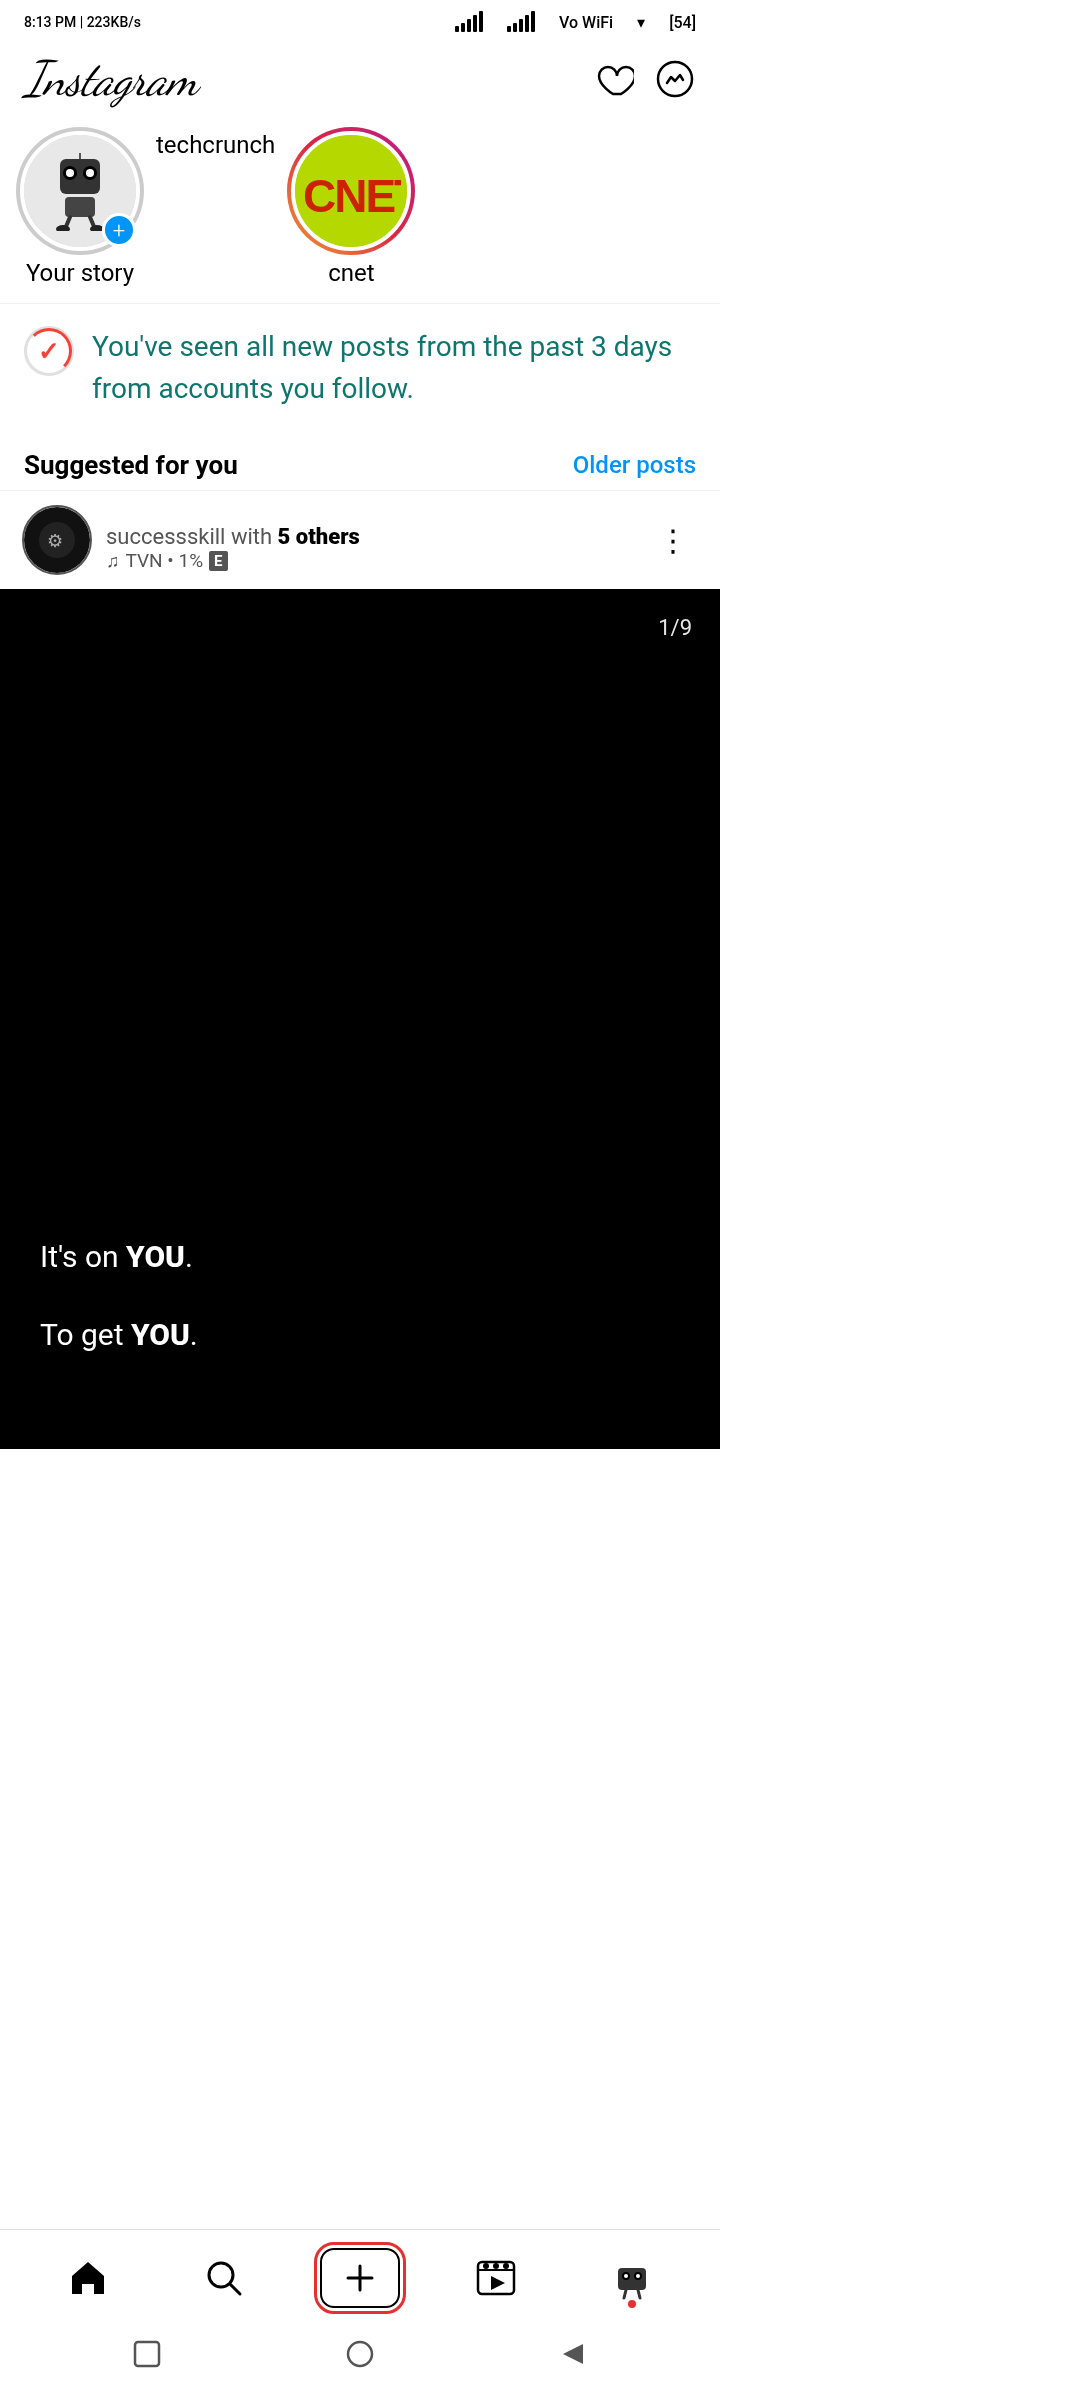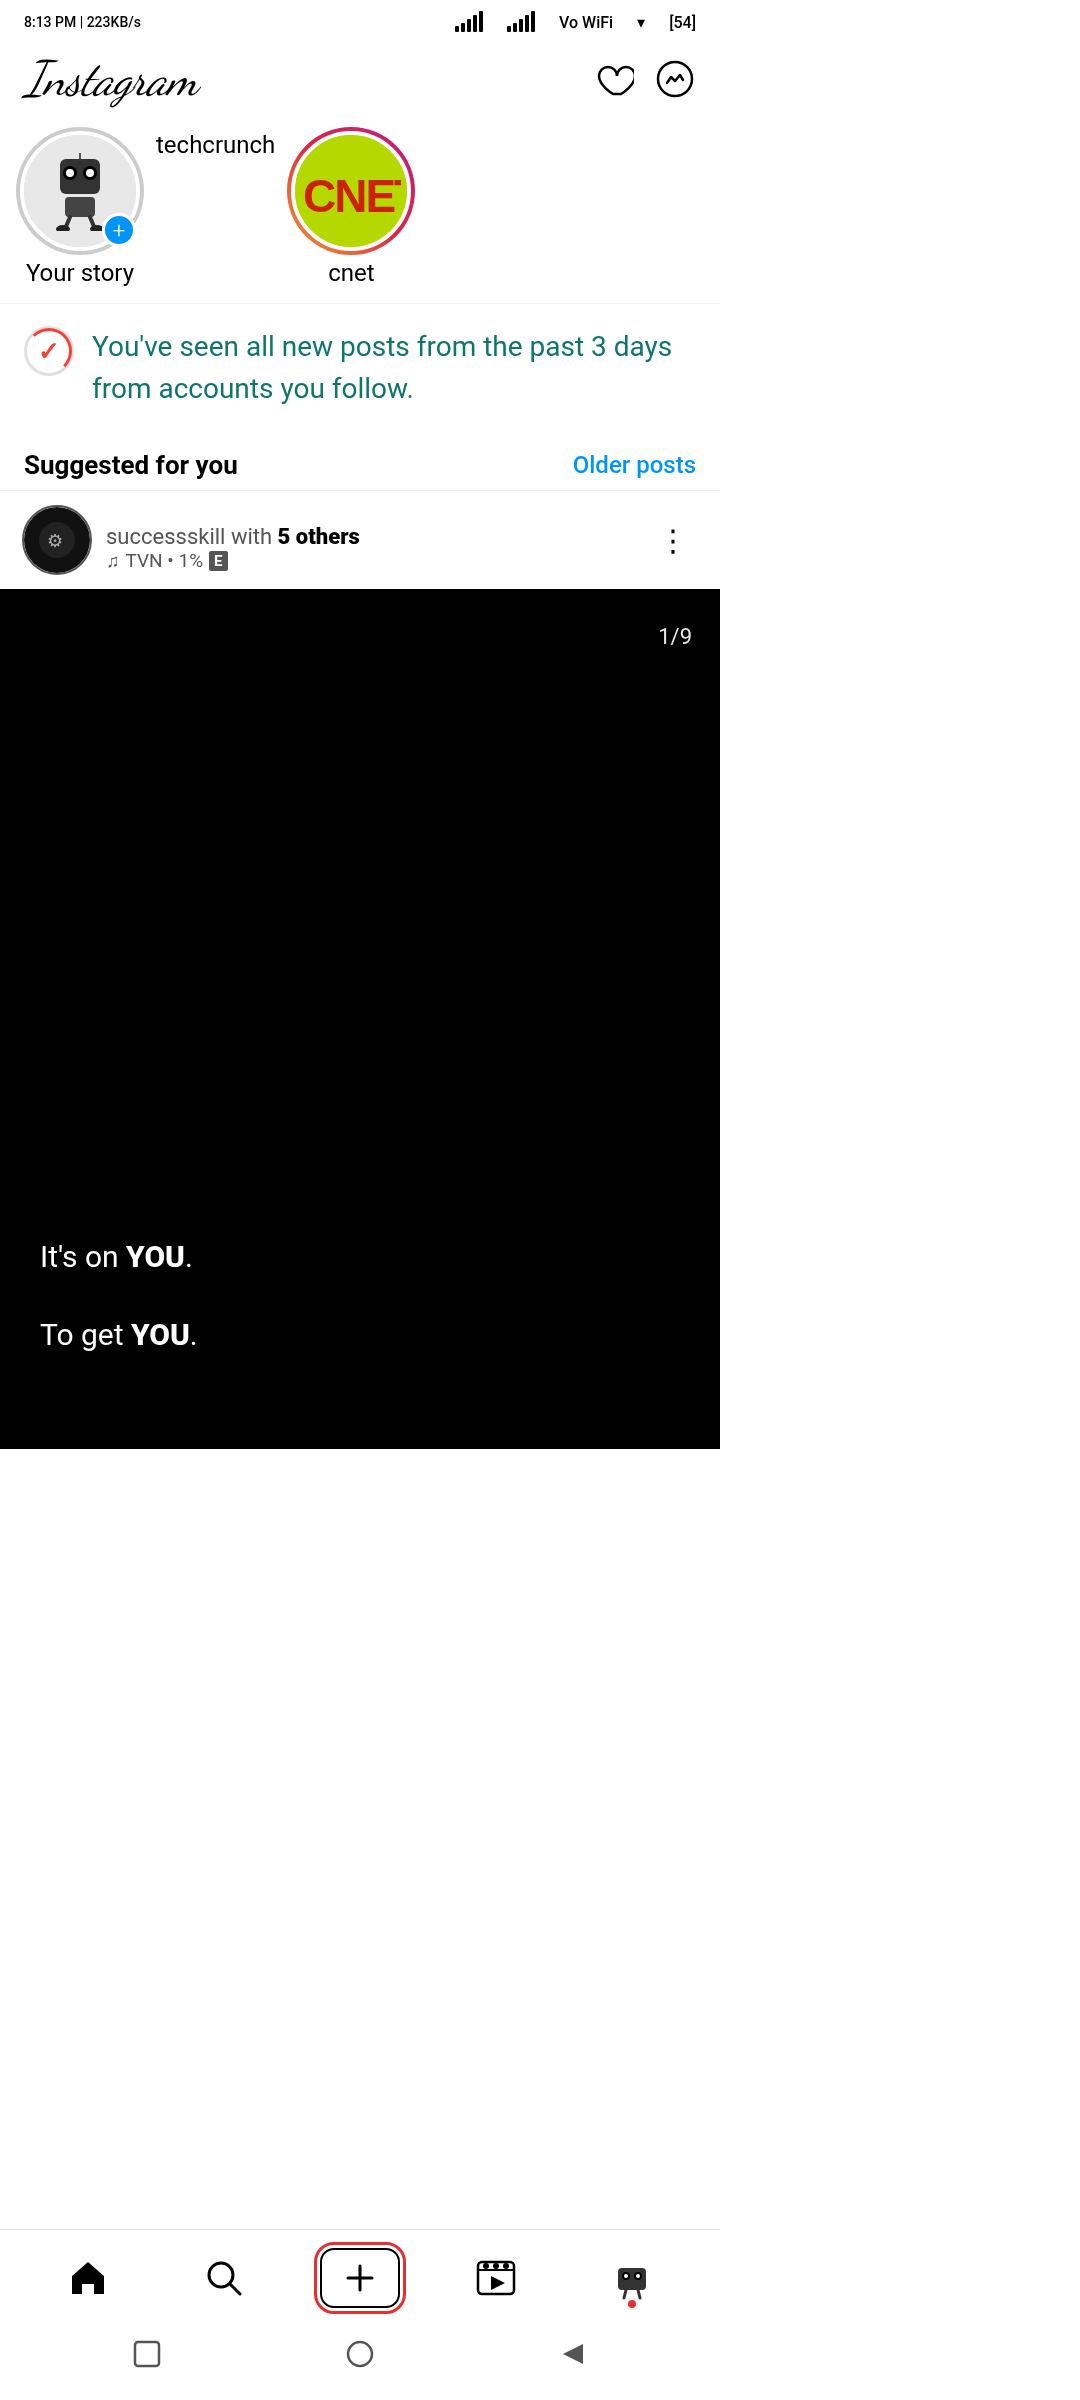--- a/index.html
+++ b/index.html
@@ -321,21 +321,20 @@
       justify-content: flex-end;
       padding: 40px 40px 60px;
     }
     .post-counter {
       position: absolute;
       top: 26px;
       right: 28px;
       color: #fff;
       font-size: 22px;
       opacity: 0.9;
-      margin-top: 9px;
     }
     .post-text {
       color: #fff;
       font-size: 30px;
       line-height: 1.6;
     }
     .post-text strong {
       font-weight: 800;
     }
 

